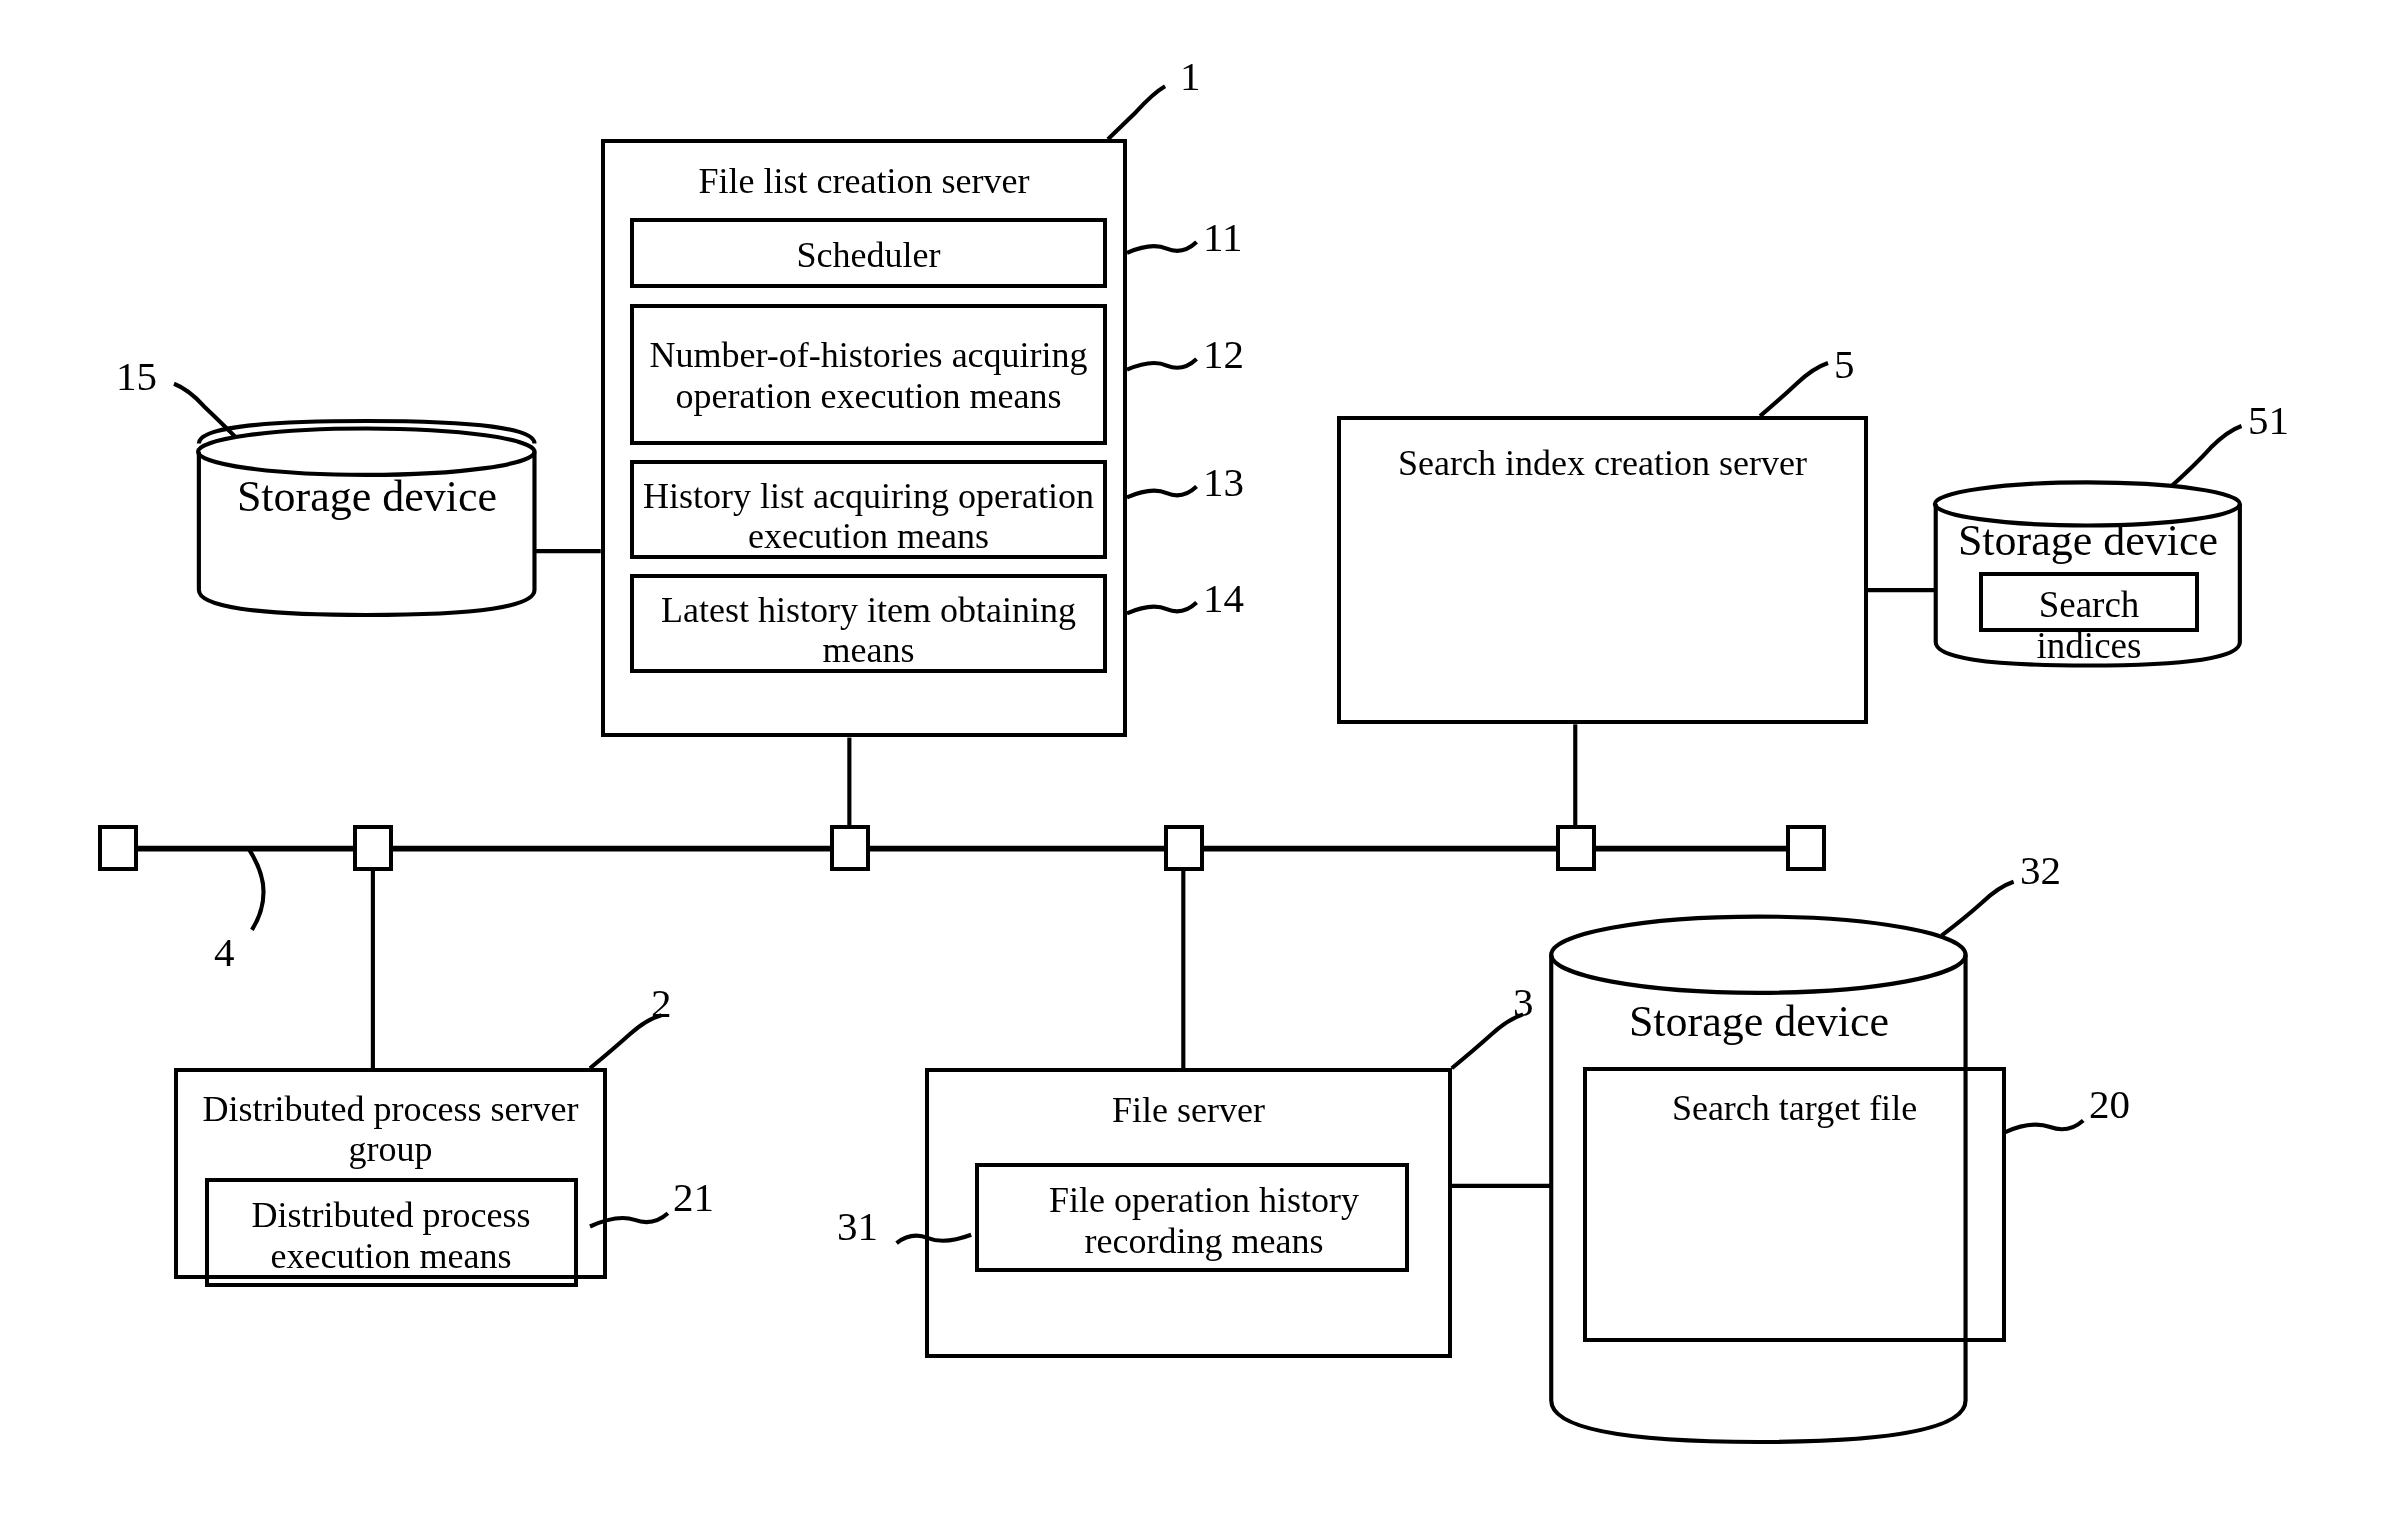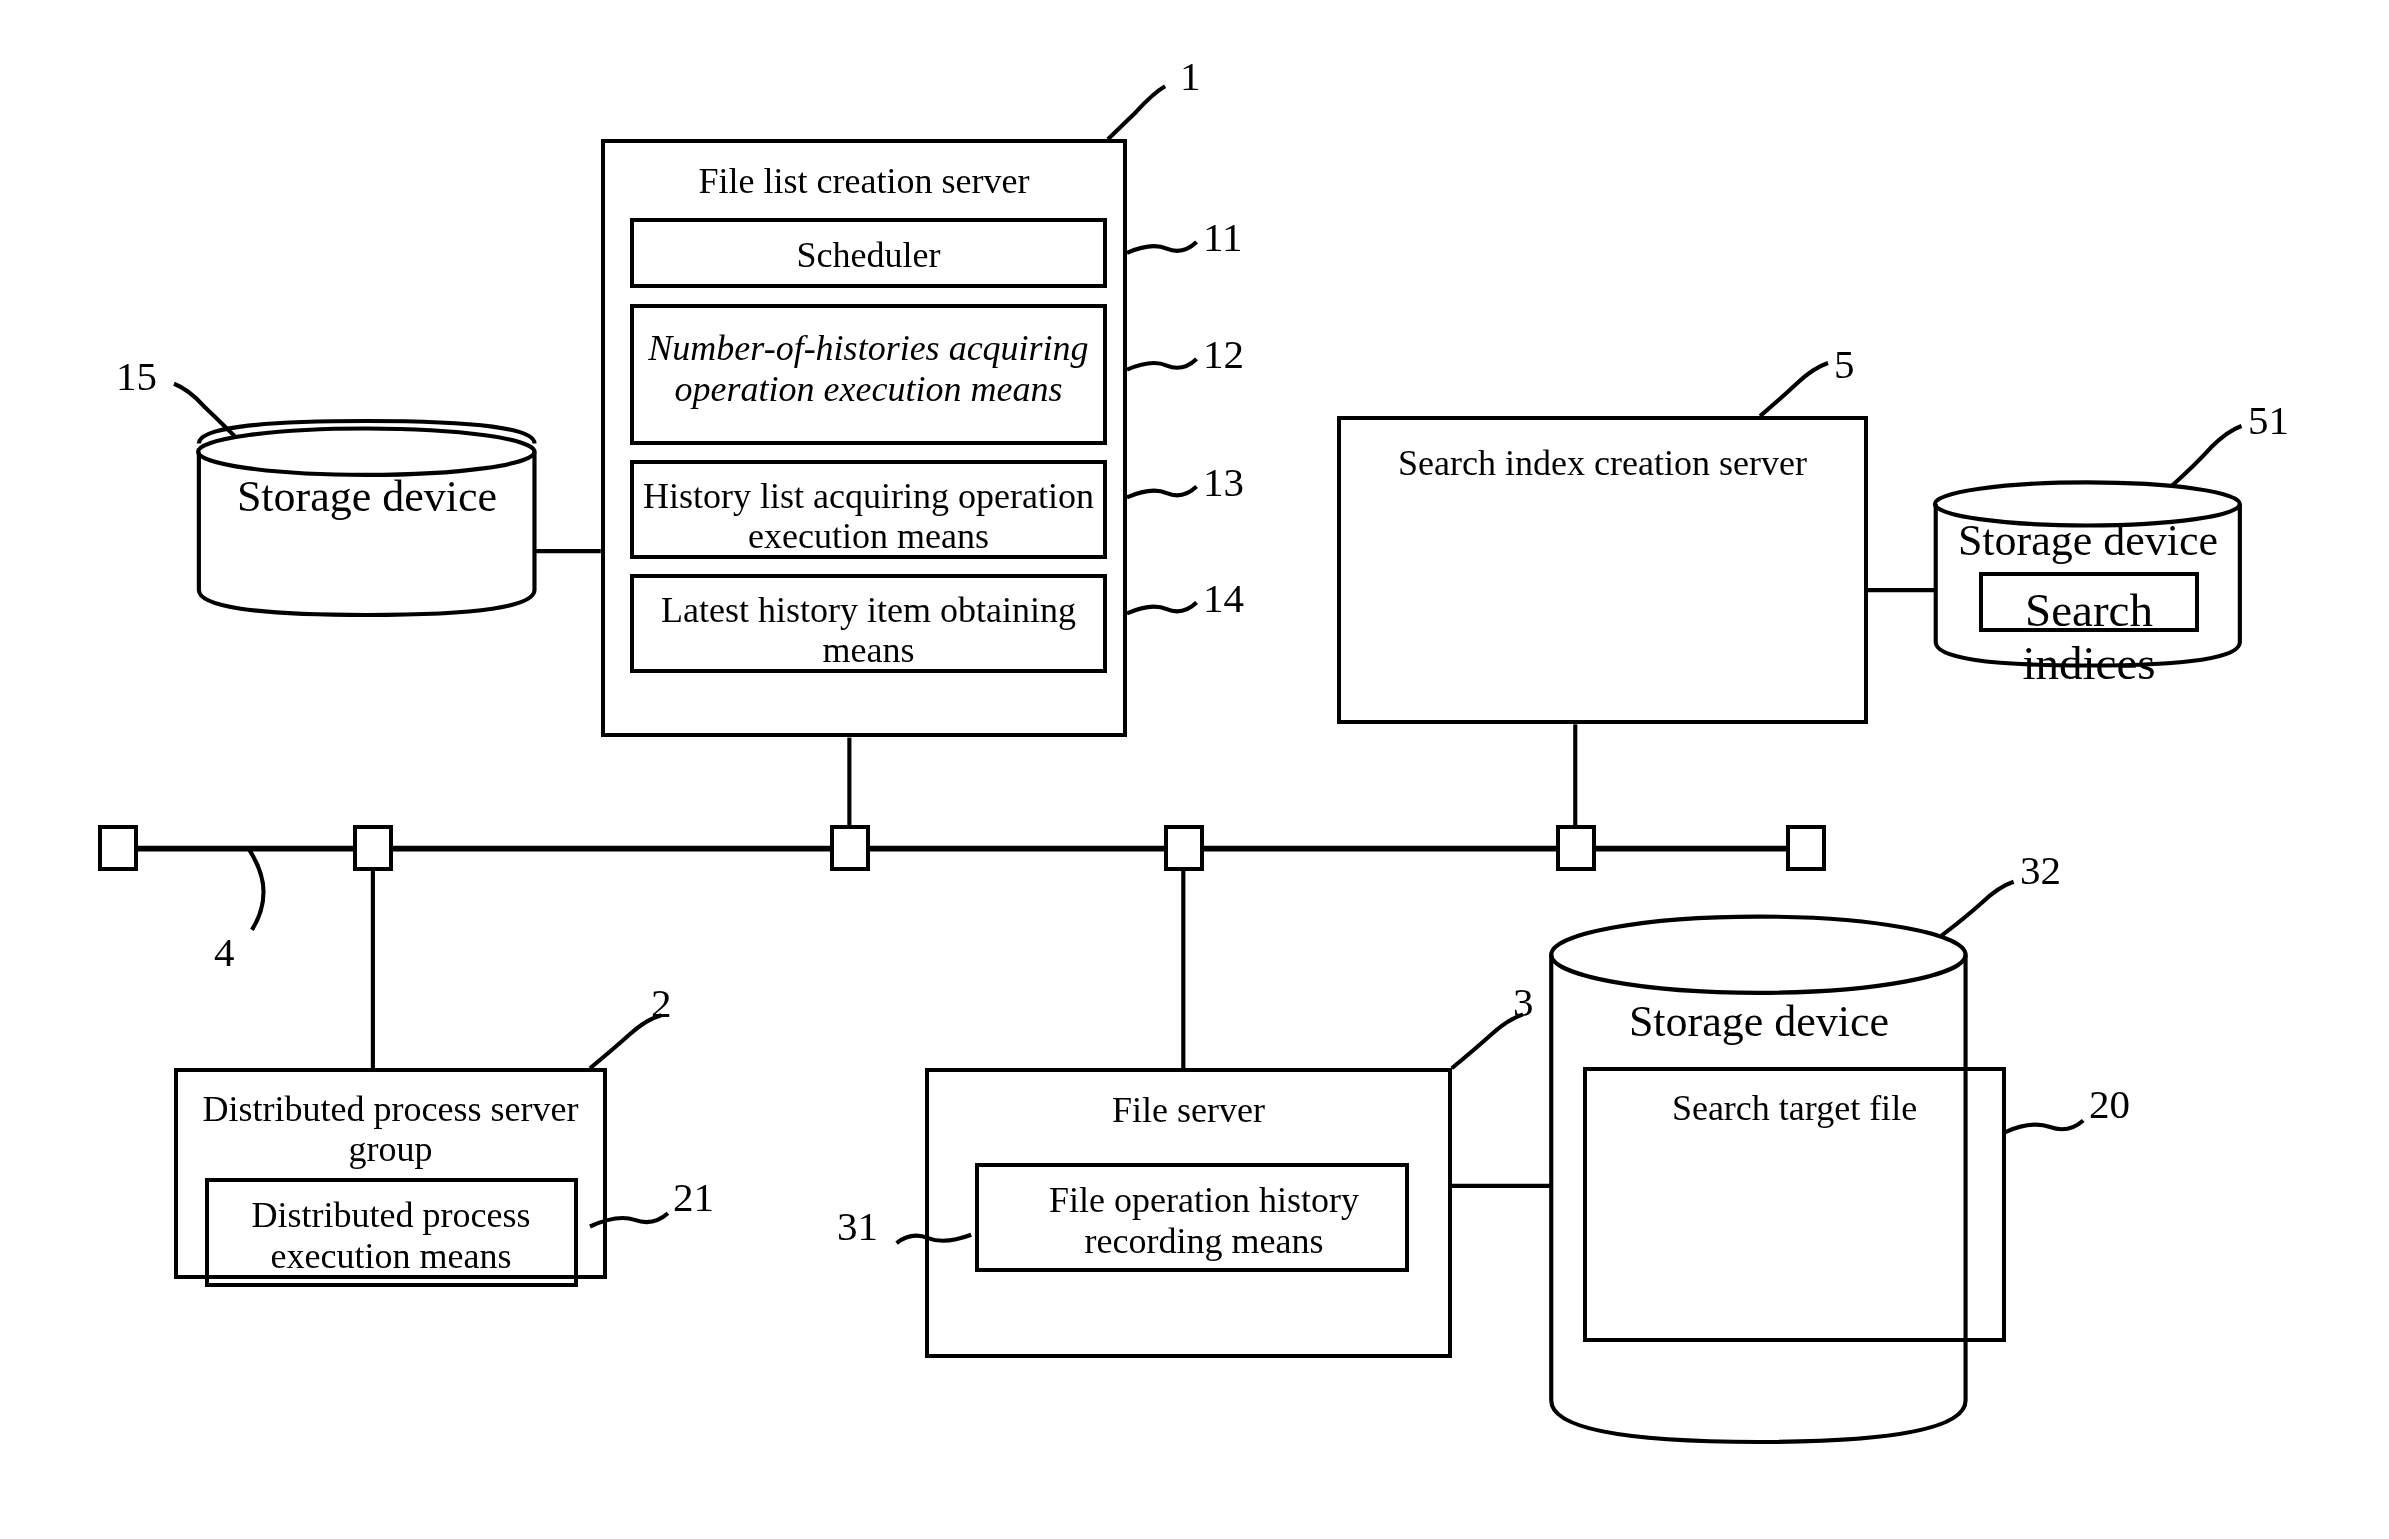--- a/index.html
+++ b/index.html
@@ -133,21 +133,21 @@
   </svg>
 
   <div class="box" style="left:601px; top:139px; width:526px; height:598px;">
     <div class="lbl-title" style="top:18px;">File list creation server</div>
 
     <div class="inbox" style="left:25px; top:75px; width:477px; height:70px;">
       <div class="lbl-title" style="top:13.3px;">Scheduler</div>
     </div>
 
     <div class="inbox" style="left:25px; top:161px; width:477px; height:141px;">
-      <div class="lbl-title" style="top:20px;font-style:italic;">Number-of-histories
+      <div class="lbl-title" style="top:27px;">Number-of-histories
 acquiring operation
 execution means</div>
     </div>
 
     <div class="inbox" style="left:25px; top:317px; width:477px; height:99px;">
       <div class="lbl-title" style="top:11.6px;">History list acquiring
 operation execution means</div>
     </div>
 
     <div class="inbox" style="left:25px; top:431px; width:477px; height:99px;">
@@ -157,21 +157,21 @@
   </div>
 
   <div class="cyl-text" style="left:199px; top:472px; width:336px;">Storage device</div>
 
   <div class="box" style="left:1337px; top:416px; width:531px; height:308px;">
     <div class="lbl-title" style="top:23px;">Search index creation server</div>
   </div>
 
   <div class="cyl-text" style="left:1936px; top:516px; width:304px;">Storage device</div>
   <div class="inbox" style="left:1979px; top:572px; width:220px; height:60px;">
-    <div class="lbl-title" style="top:7.5px; font-size:47px;">Search indices</div>
+    <div class="lbl-title" style="top:7.5px; font-size:37px;">Search indices</div>
   </div>
 
   <div class="node" style="left:98px; top:825px; width:40px; height:46px;"></div>
   <div class="node" style="left:353px; top:825px; width:40px; height:46px;"></div>
   <div class="node" style="left:830px; top:825px; width:40px; height:46px;"></div>
   <div class="node" style="left:1164px; top:825px; width:40px; height:46px;"></div>
   <div class="node" style="left:1556px; top:825px; width:40px; height:46px;"></div>
   <div class="node" style="left:1786px; top:825px; width:40px; height:46px;"></div>
 
   <div class="box" style="left:174px; top:1068px; width:433px; height:211px;">

